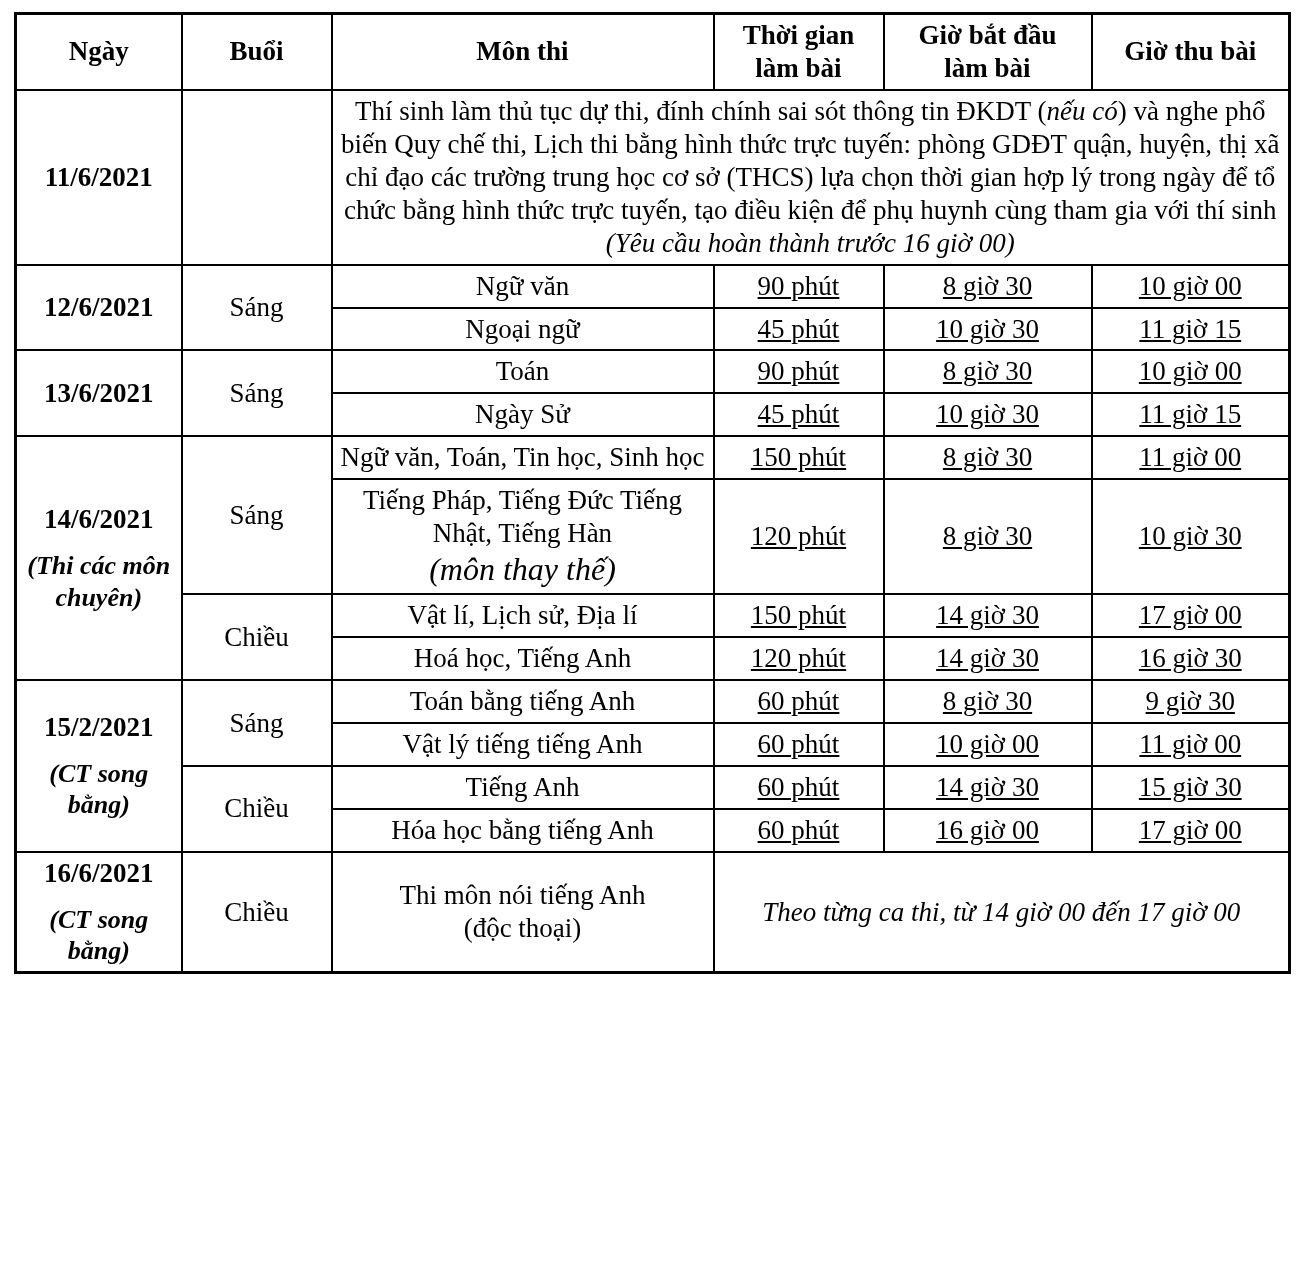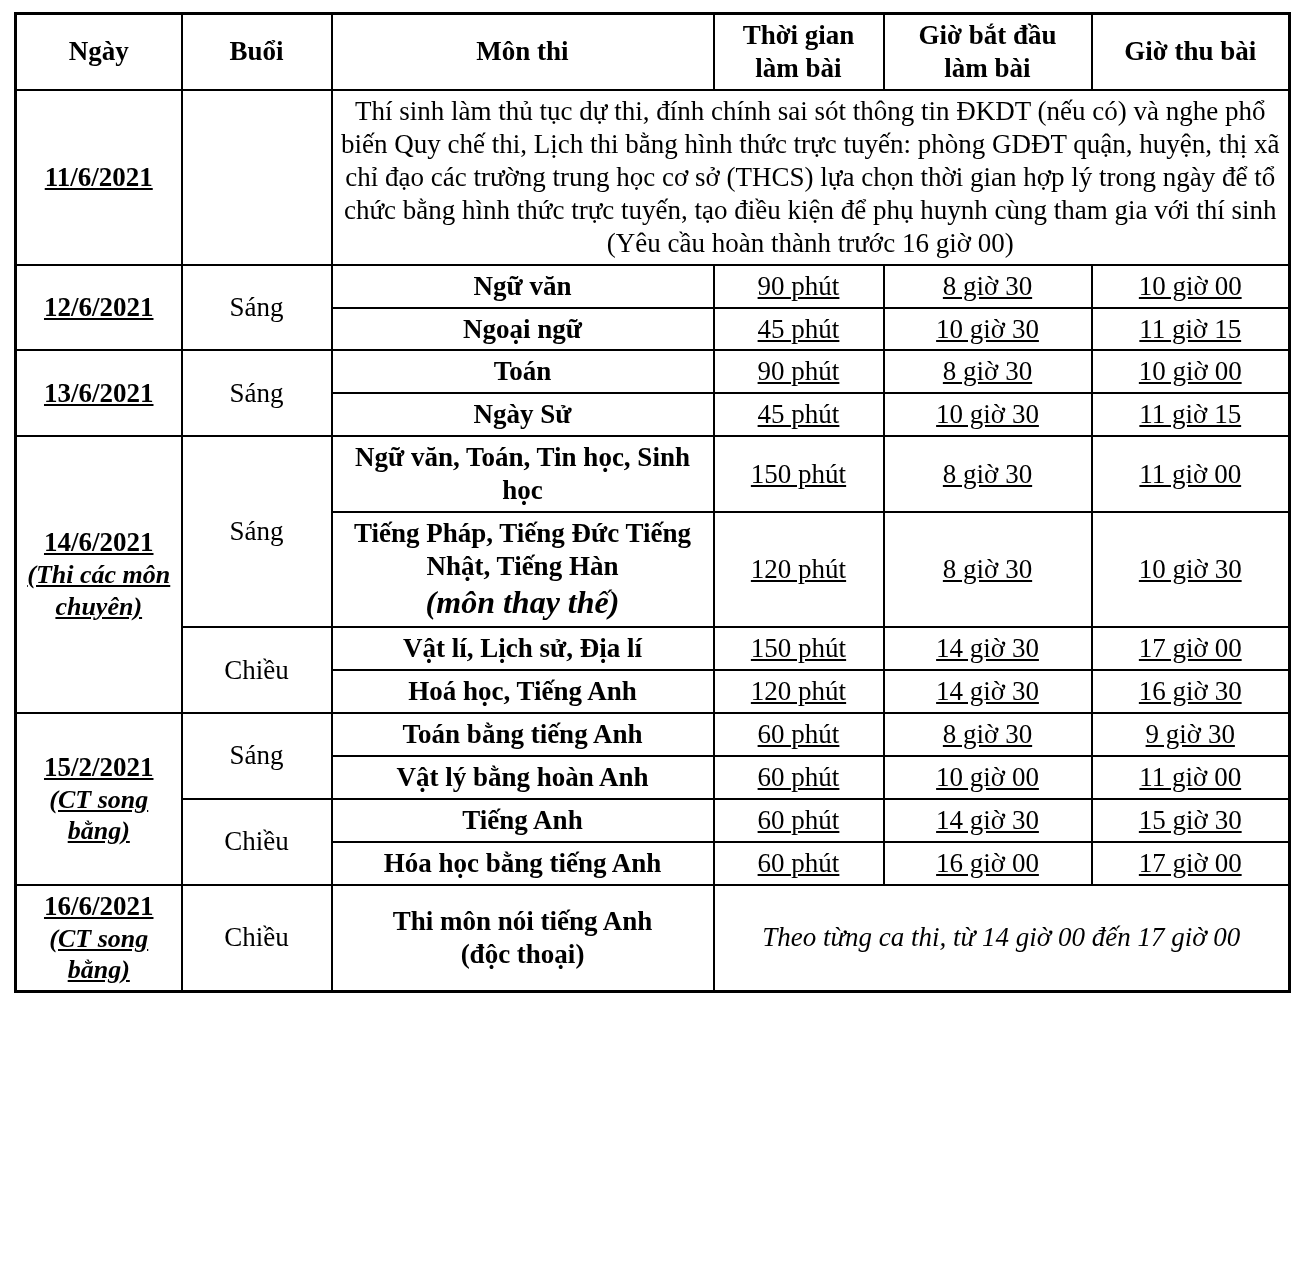--- a/index.html
+++ b/index.html
@@ -48,39 +48,38 @@
   thead th {
     font-weight: bold;
     font-size: 29px;
     padding: 12px 6px;
     line-height: 1.16;
   }
   td.date-cell {
     font-weight: bold;
     font-size: 28px;
     line-height: 1.25;
-    text-decoration: underline;
   }
   td.date-cell .sub {
     display: block;
     font-weight: bold;
     font-style: italic;
     font-size: 26px;
     line-height: 1.22;
-    margin-top: 0;
+    margin-top: 14px;
   }
   td.note-cell {
     text-align: left;
     font-size: 29px;
     line-height: 1.30;
     padding: 10px 10px 12px 12px;
     vertical-align: top;
   }
-  td.note-cell .it { }
-  td.subject-cell { font-size: 28px; font-weight: bold; }
+  td.note-cell .it { font-style: italic; }
+  td.subject-cell { font-size: 28px; }
   td.subject-cell .it {
     display: block;
     font-style: italic;
     font-size: 32px;
   }
   td.session-cell { font-size: 28px; }
   td.time-cell { font-size: 27px; white-space: nowrap; text-decoration: underline; }
   td.merged-note {
     font-style: italic;
     font-size: 27px;
@@ -195,21 +194,21 @@
           <span>15/2/2021</span>
           <span class="sub">(CT song bằng)</span>
         </td>
         <td class="session-cell" rowspan="2">Sáng</td>
         <td class="subject-cell">Toán bằng tiếng Anh</td>
         <td class="time-cell">60 phút</td>
         <td class="time-cell">8 giờ 30</td>
         <td class="time-cell">9 giờ 30</td>
       </tr>
       <tr>
-        <td class="subject-cell">Vật lý bằng hoàn Anh</td>
+        <td class="subject-cell">Vật lý tiếng tiếng Anh</td>
         <td class="time-cell">60 phút</td>
         <td class="time-cell">10 giờ 00</td>
         <td class="time-cell">11 giờ 00</td>
       </tr>
       <tr>
         <td class="session-cell" rowspan="2">Chiều</td>
         <td class="subject-cell">Tiếng Anh</td>
         <td class="time-cell">60 phút</td>
         <td class="time-cell">14 giờ 30</td>
         <td class="time-cell">15 giờ 30</td>

